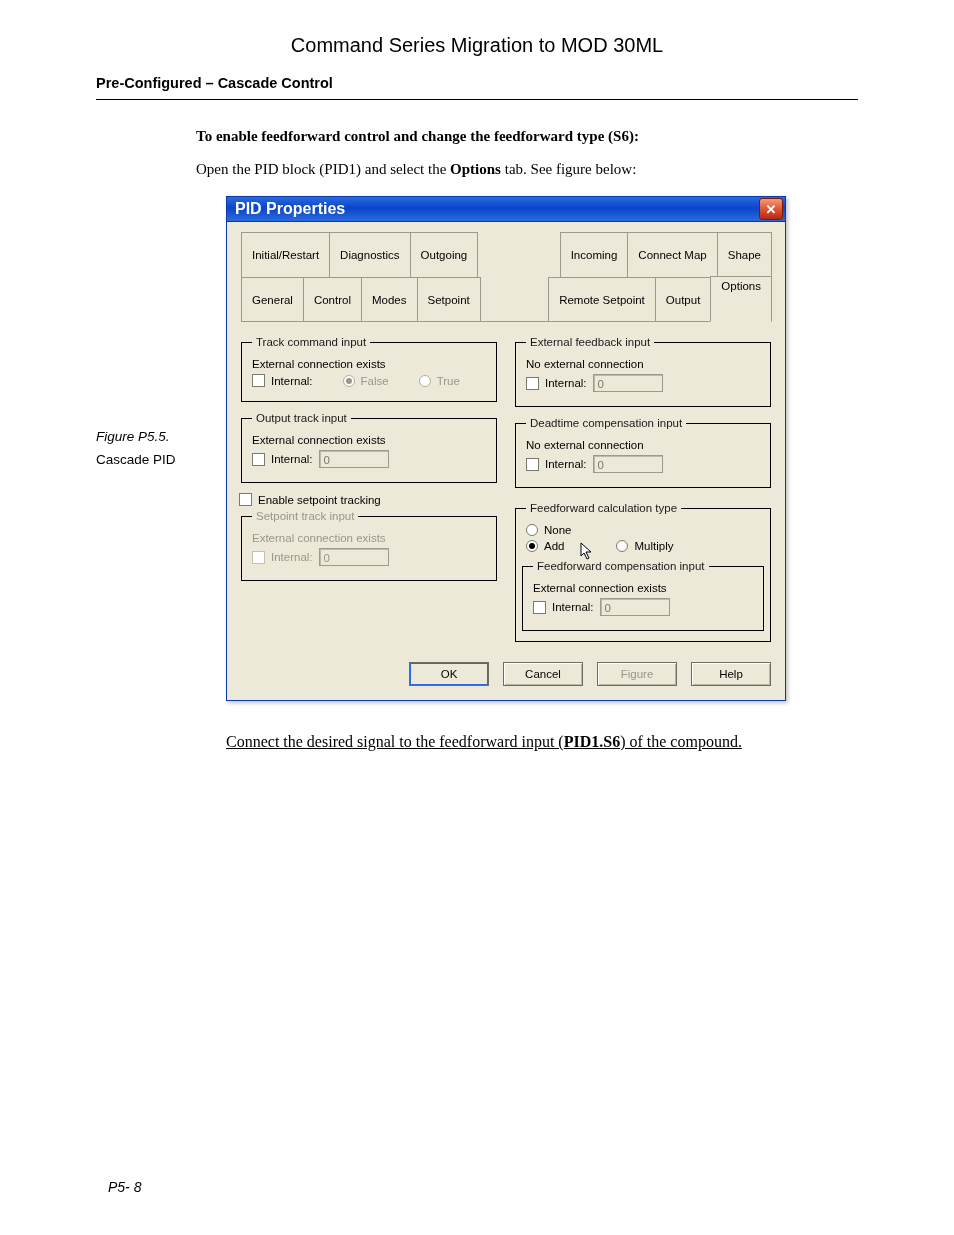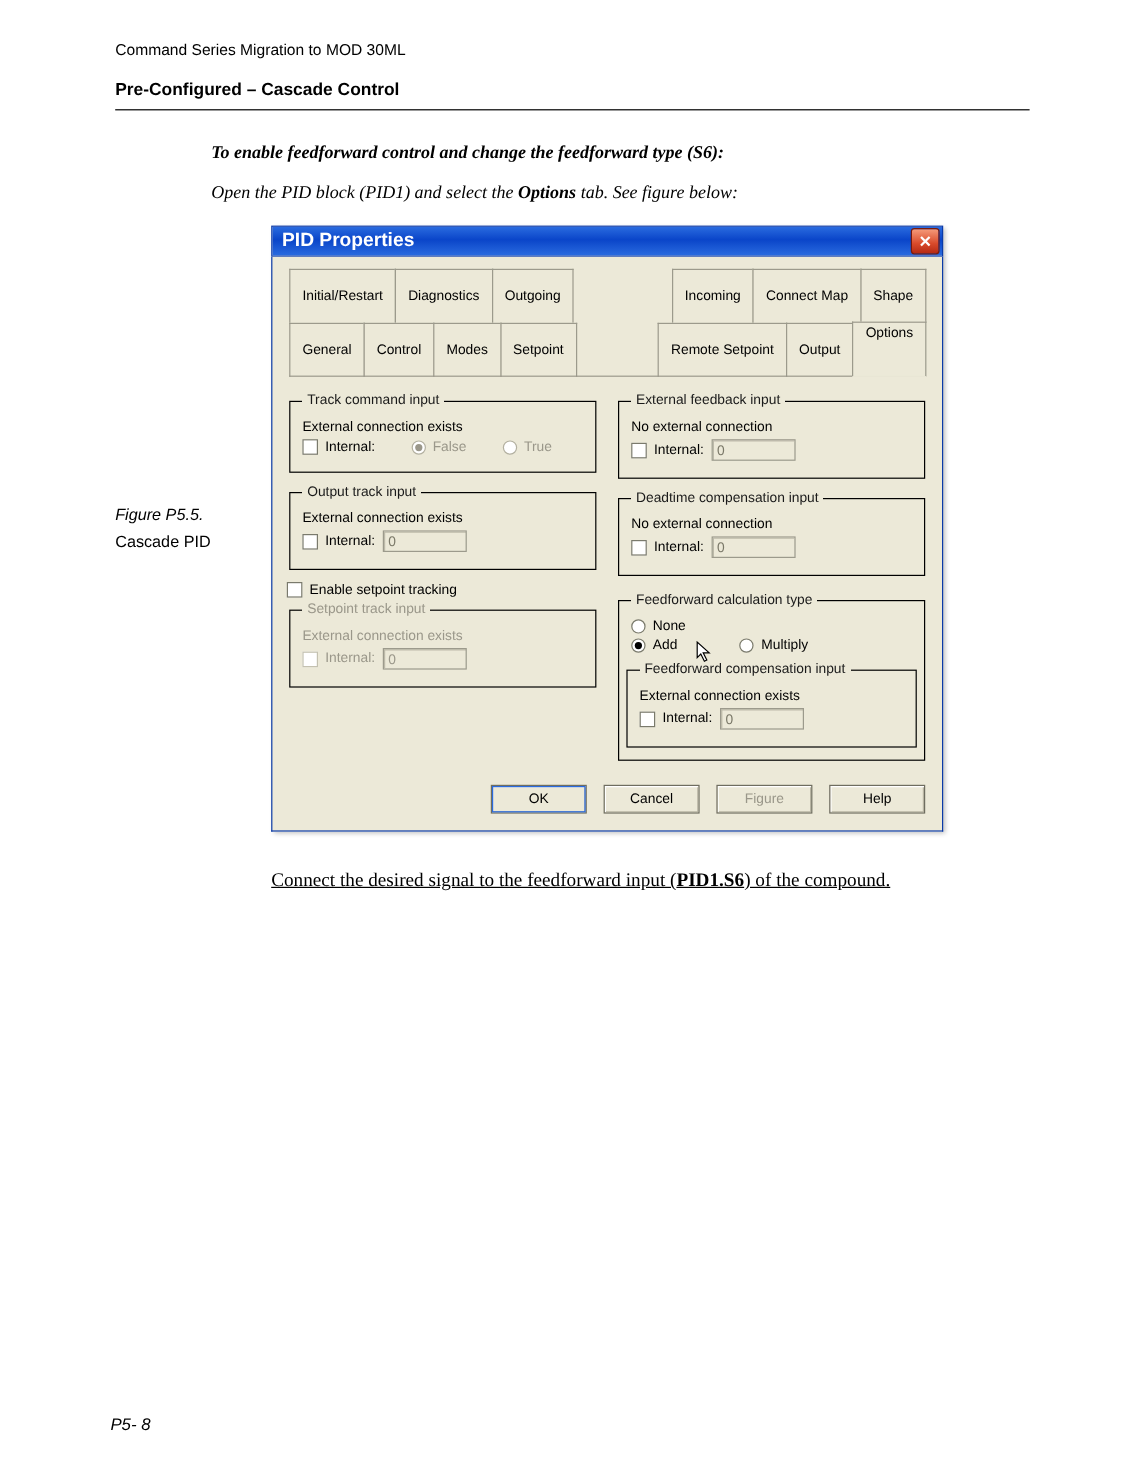--- a/index.html
+++ b/index.html
@@ -11,36 +11,36 @@
   }
   .page {
     width: 954px;
     height: 1235px;
     box-sizing: border-box;
     padding: 34px 96px 40px 96px;
     position: relative;
   }
   .running-head {
     font-family: Arial, Helvetica, sans-serif;
-    font-size: 13px;
+    font-size: 20px;
+    text-align: center;
   }
   .section-title {
     font-family: Arial, Helvetica, sans-serif;
     font-weight: bold;
     font-size: 14.5px;
     margin-top: 18px;
   }
   .rule {
     border: none;
     border-top: 1.5px solid #000;
     margin: 8px 0 28px 0;
   }
   .body-col {
-    margin-left: 80px;
-    font-style: italic;
+    margin-left: 100px;
   }
   .lead-bold {
     font-weight: bold;
     font-size: 15px;
     margin-bottom: 16px;
   }
   .para {
     font-size: 15px;
   }
 
@@ -187,21 +187,21 @@
   .winbtn.dis { color:#9a978a; cursor:default;}
 
   .cursor-arrow {
     position:absolute;
     width:14px; height:18px;
     pointer-events:none;
   }
 
   .after-fig { margin-left:130px; margin-top:32px; font-size:16px;text-decoration:underline;}
   .page-num {
-    position:absolute; left:92px; bottom:40px;
+    position:absolute; left:108px; bottom:40px;
     font-family: Arial, Helvetica, sans-serif;
     font-style: italic; font-size:14px;
   }
 </style>
 </head>
 <body>
 
 <div class="page">
 
   <div class="running-head">Command Series Migration to MOD 30ML</div>

